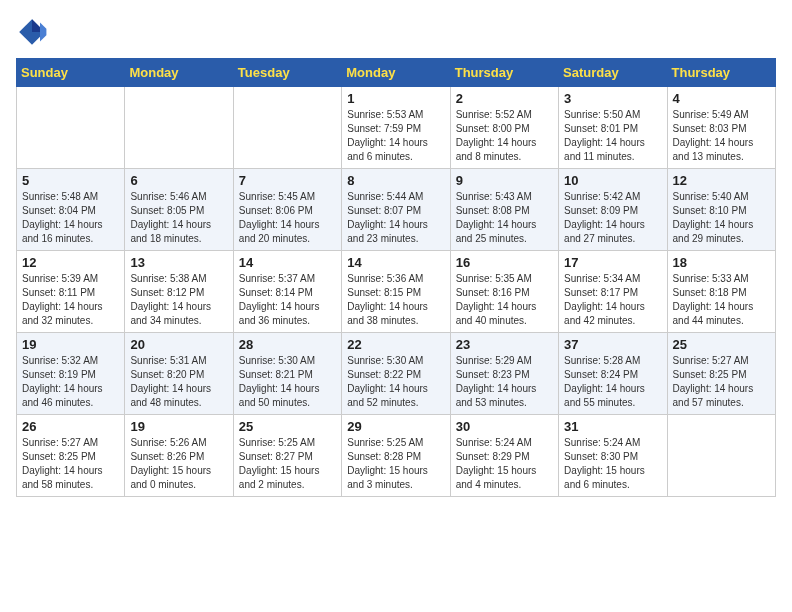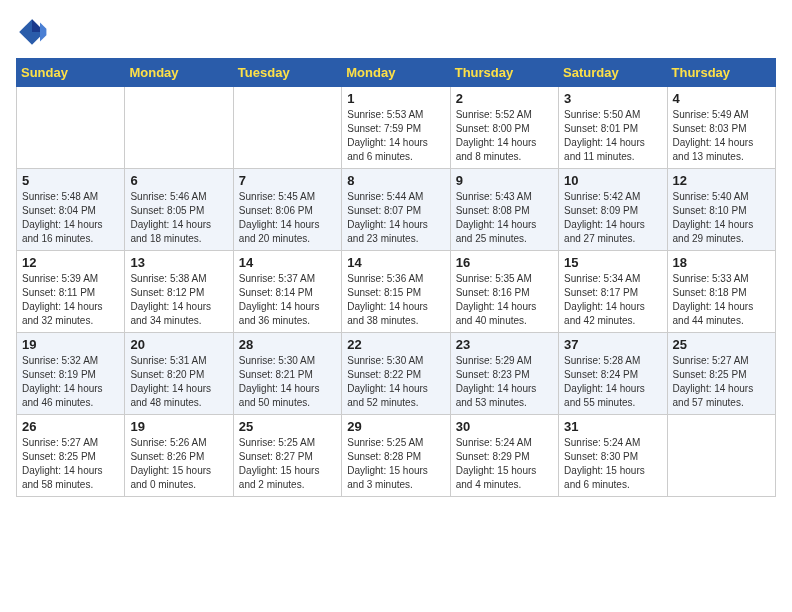--- a/index.html
+++ b/index.html
@@ -184,21 +184,21 @@
         </td>
         <td>
           <div class="day-number">14</div>
           <div class="day-info">Sunrise: 5:36 AM<br>Sunset: 8:15 PM<br>Daylight: 14 hours and 38 minutes.</div>
         </td>
         <td>
           <div class="day-number">16</div>
           <div class="day-info">Sunrise: 5:35 AM<br>Sunset: 8:16 PM<br>Daylight: 14 hours and 40 minutes.</div>
         </td>
         <td>
-          <div class="day-number">15</div>
+          <div class="day-number">17</div>
           <div class="day-info">Sunrise: 5:34 AM<br>Sunset: 8:17 PM<br>Daylight: 14 hours and 42 minutes.</div>
         </td>
         <td>
           <div class="day-number">18</div>
           <div class="day-info">Sunrise: 5:33 AM<br>Sunset: 8:18 PM<br>Daylight: 14 hours and 44 minutes.</div>
         </td>
       </tr>
       <tr>
         <td>
           <div class="day-number">19</div>

